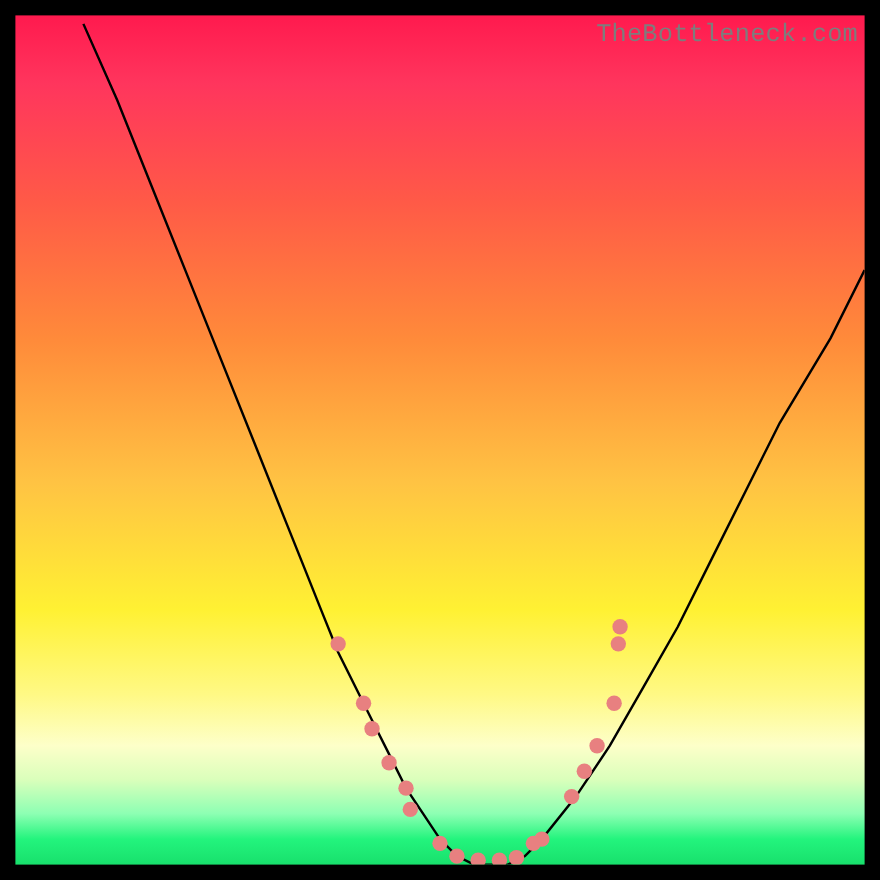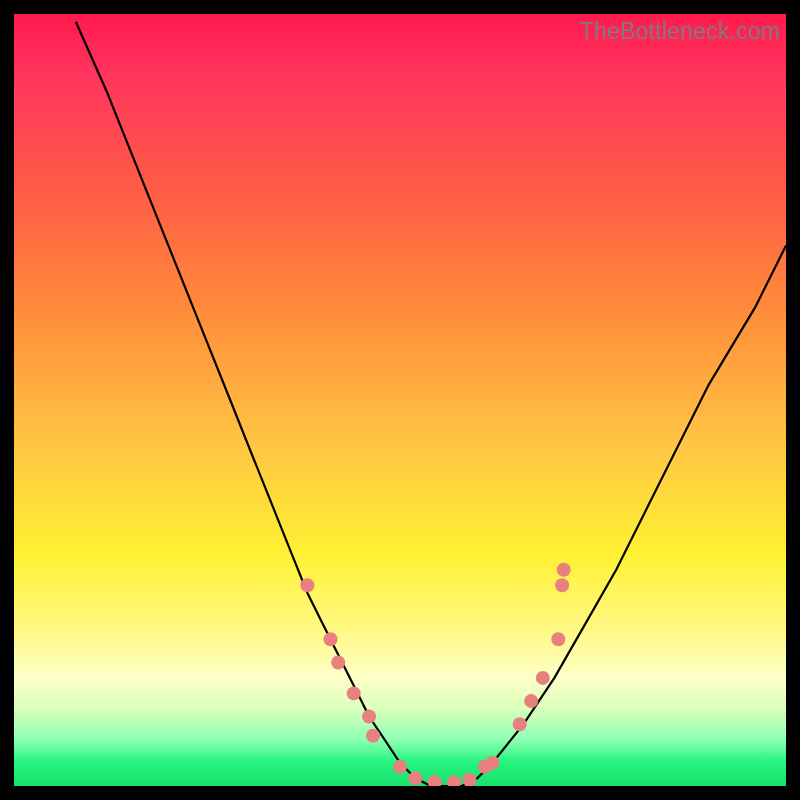--- a/index.html
+++ b/index.html
@@ -41,21 +41,21 @@
       #18e06c 100%);
   }
   .watermark {
     position: absolute;
     right: 6px;
     top: 4px;
     color: #7d7d7d;
     font-size: 23px;
     font-weight: 500;
     letter-spacing: 0.2px;
-    font-family: Liberation Sans, sans-serif;
+    font-family: Liberation Mono, monospace;
   }
   svg.curve {
     position: absolute;
     left: 0;
     top: 0;
     width: 772px;
     height: 772px;
   }
   .curve path.line {
     fill: none;

